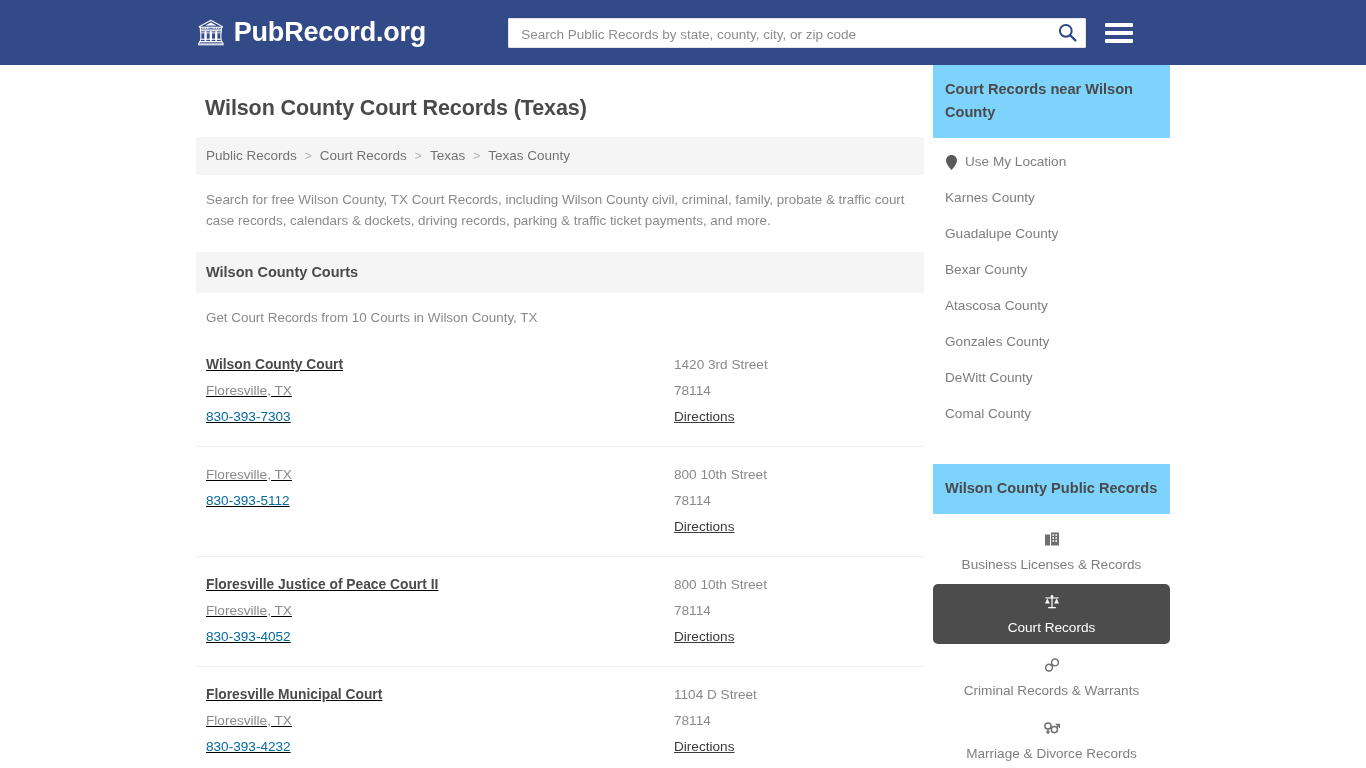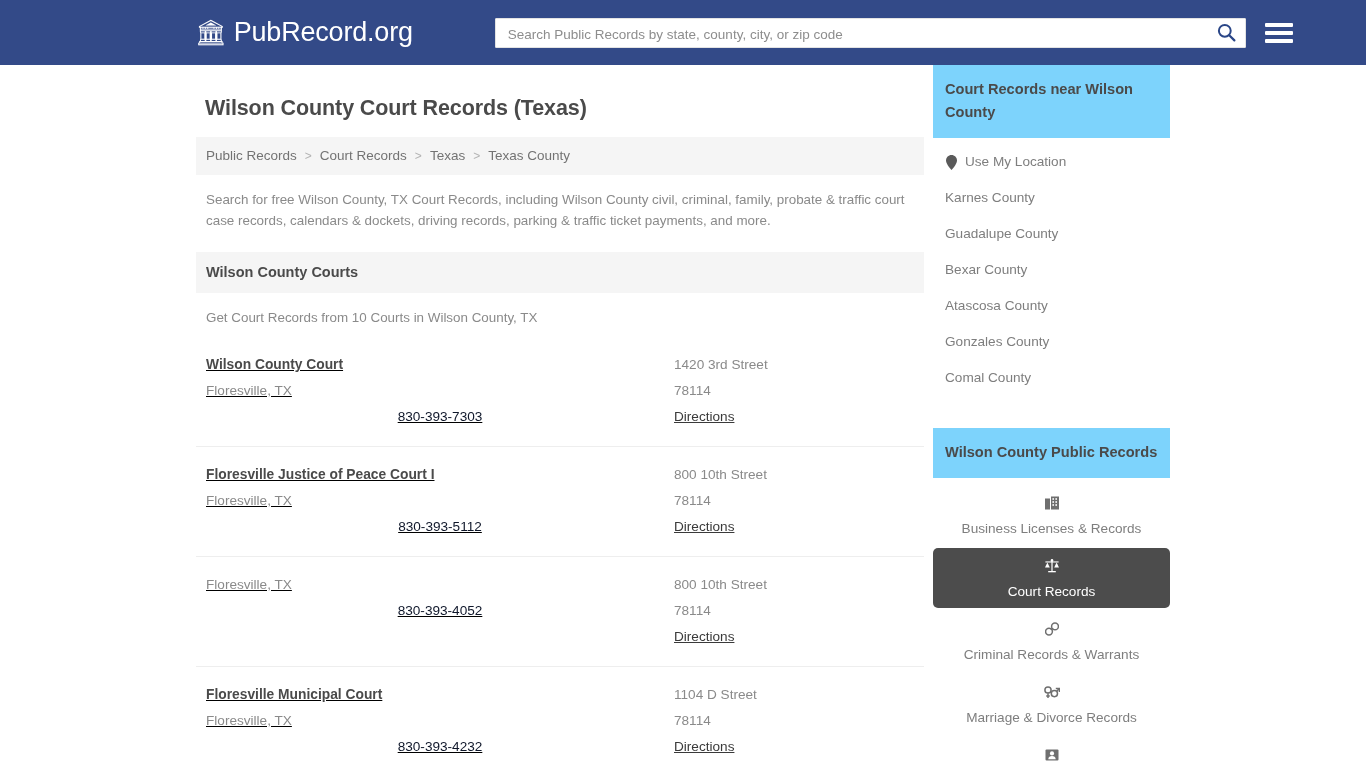--- a/index.html
+++ b/index.html
@@ -37,33 +37,33 @@
     flex: 0 0 auto;
   }
   .brand-icon {
     font-size: 25px;
     line-height: 1;
     display: inline-block;
     color: #ffffff;
   }
   .brand-text {
     font-size: 27px;
-    font-weight: normal;
+    font-weight: bold;
     letter-spacing: -0.2px;
     color: #ffffff;
     white-space: nowrap;
   }
 
   .search-wrap {
     margin-left: 82px;
     position: relative;
     flex: 0 0 auto;
   }
   .search-input {
-    width: 751px;
+    width: 578px;
     height: 30px;
     border: 1px solid #e3e3e3;
     background: #ffffff;
     padding: 4px 42px 0 12px;
     font-size: 13.5px;
     font-family: "Liberation Sans", sans-serif;
     color: #ef4444;
     outline: none;
     border-radius: 1px;
   }
@@ -193,23 +193,22 @@
     color: #4a4a4a;
     line-height: 26px;
   }
   .court-city {
     font-size: 13.6px;
     color: #8a8a8a;
     line-height: 26px;
   }
   .court-phone {
     font-size: 13.6px;
-    color: #0f172a;
+    color: #0369a1;
     line-height: 26px;
-    text-align: center;
   }
   .court-street {
     font-size: 13.6px;
     color: #8a8a8a;
     line-height: 26px;
   }
   .court-zip {
     font-size: 13.6px;
     color: #8a8a8a;
     line-height: 26px;
@@ -347,33 +346,33 @@
         </div>
         <div class="court-right">
           <div class="court-street">1420 3rd Street</div>
           <div class="court-zip">78114</div>
           <a class="court-directions" href="#">Directions</a>
         </div>
       </div>
 
       <div class="court-row">
         <div class="court-left">
-          <div class="court-name">Floresville Justice of Peace Court I</div>
           <div class="court-city">Floresville, TX</div>
           <div class="court-phone">830-393-5112</div>
         </div>
         <div class="court-right">
           <div class="court-street">800 10th Street</div>
           <div class="court-zip">78114</div>
           <a class="court-directions" href="#">Directions</a>
         </div>
       </div>
 
       <div class="court-row">
         <div class="court-left">
+          <div class="court-name">Floresville Justice of Peace Court II</div>
           <div class="court-city">Floresville, TX</div>
           <div class="court-phone">830-393-4052</div>
         </div>
         <div class="court-right">
           <div class="court-street">800 10th Street</div>
           <div class="court-zip">78114</div>
           <a class="court-directions" href="#">Directions</a>
         </div>
       </div>
 
@@ -413,20 +412,23 @@
         <span class="lbl">Guadalupe County</span>
       </a>
       <a class="side-link" href="#">
         <span class="lbl">Bexar County</span>
       </a>
       <a class="side-link" href="#">
         <span class="lbl">Atascosa County</span>
       </a>
       <a class="side-link" href="#">
         <span class="lbl">Gonzales County</span>
+      </a>
+      <a class="side-link" href="#">
+        <span class="lbl">DeWitt County</span>
       </a>
       <a class="side-link" href="#">
         <span class="lbl">Comal County</span>
       </a>
     </div>
 
     <div class="side-header second">Wilson County Public Records</div>
 
     <div class="records-list">
 

